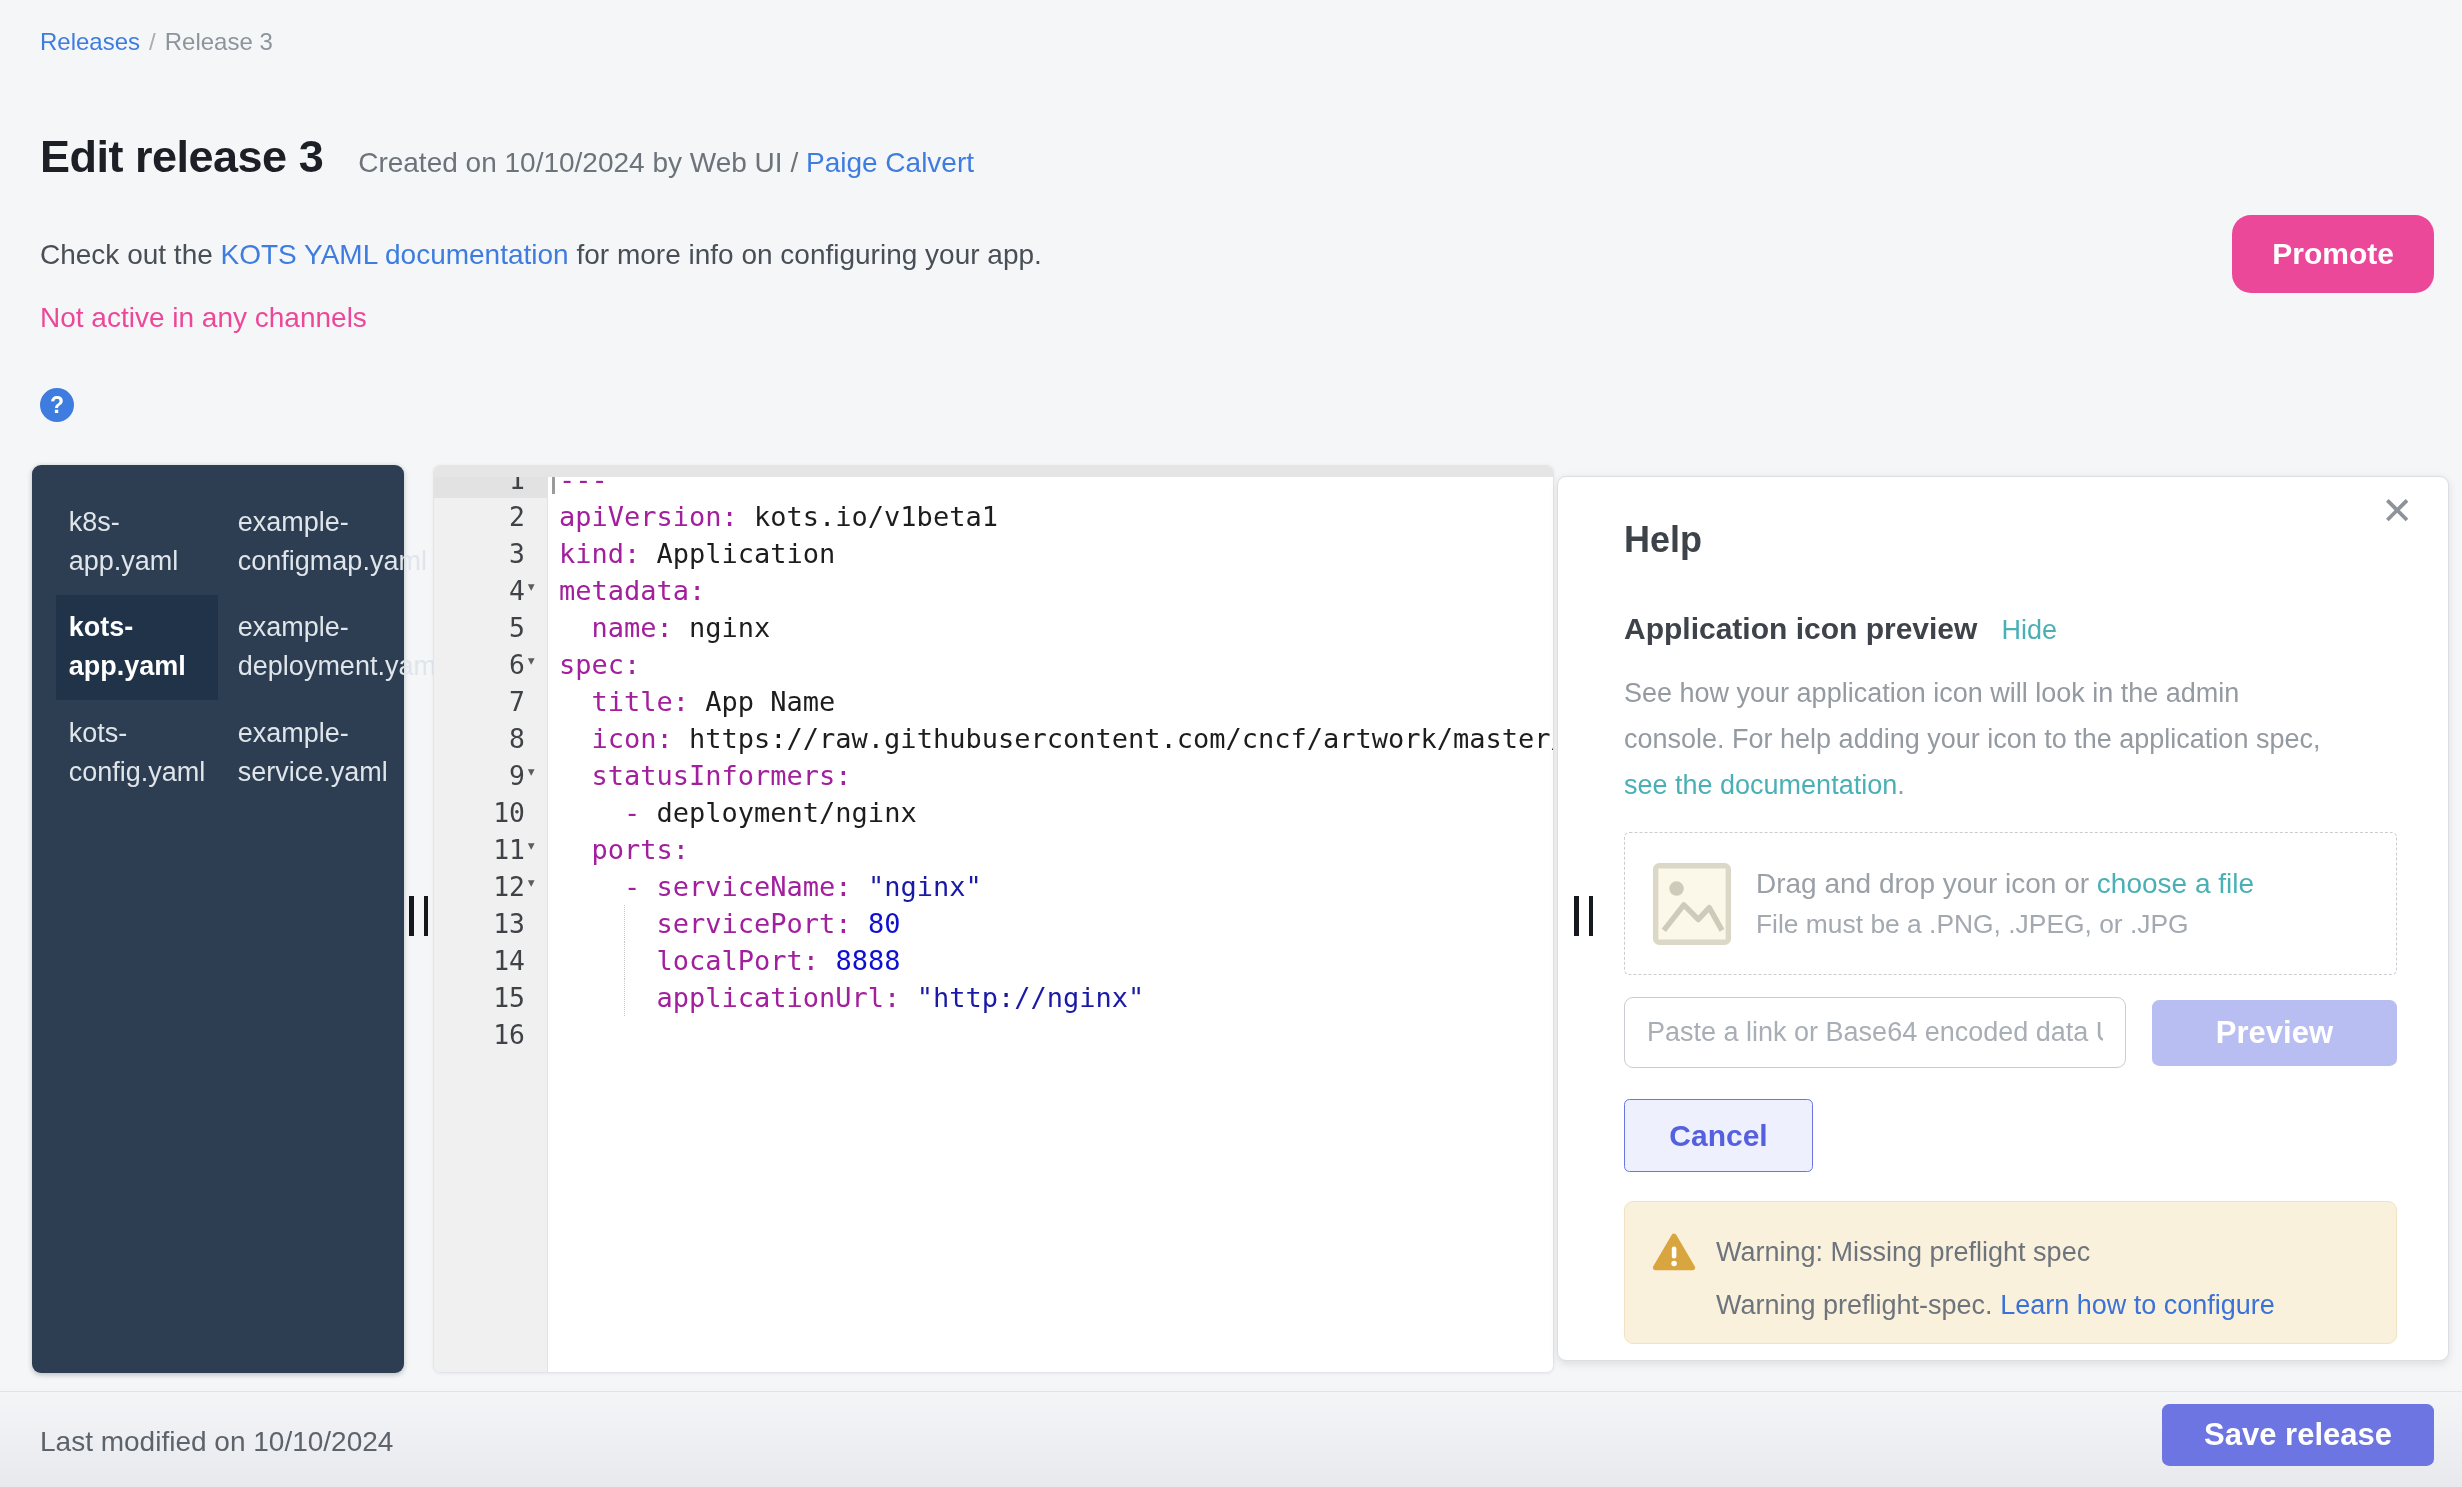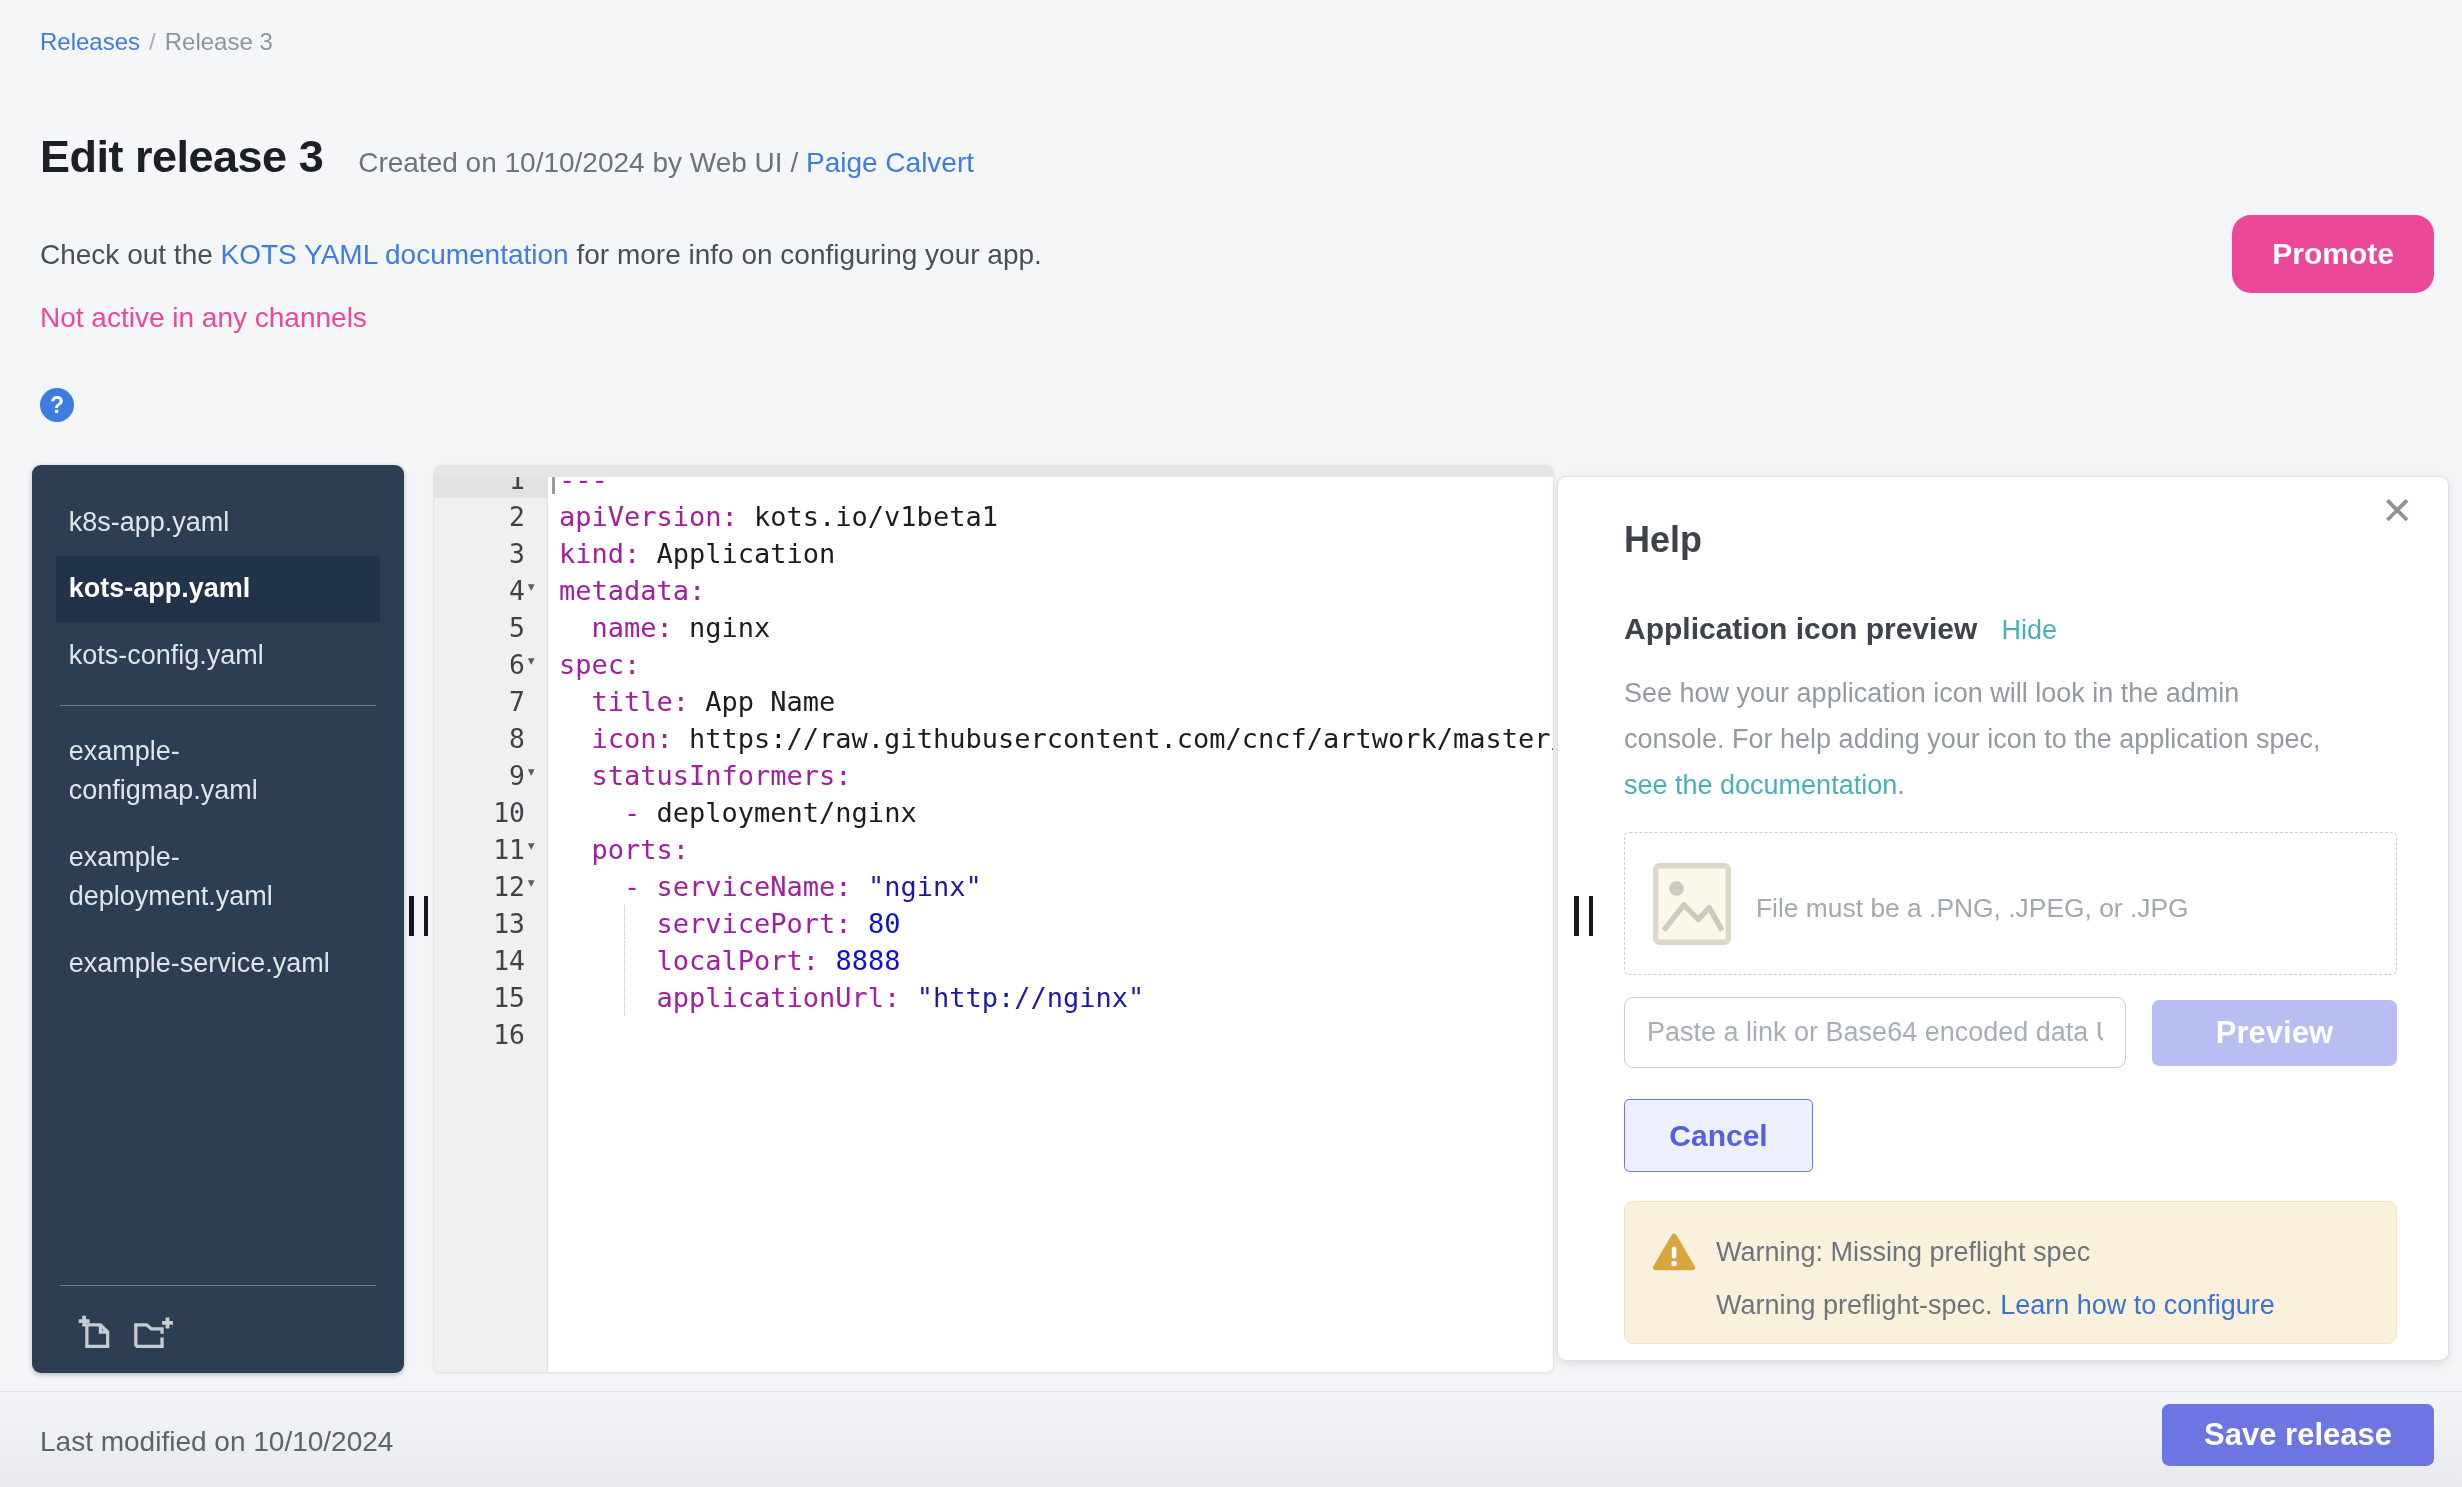--- a/index.html
+++ b/index.html
@@ -31,21 +31,21 @@
   .channel-status { position:absolute; left:40px; top:302px; font-size:28px; color:#ec4899; }
 
   .git-row { position:absolute; left:40px; top:388px; display:flex; align-items:center; cursor:pointer; }
   .q-badge { width:34px; height:34px; border-radius:50%; background:#3e7ce0; color:#fff;
     font-size:23px; font-weight:700; display:flex; align-items:center; justify-content:center; }
   .git-link { margin-left:15.5px; font-size:28px; color:#4079e0; }
 
   
   .sidebar { position:absolute; left:32px; top:465px; width:372px; height:908px;
     background:#2d3e52; border-radius:9px; box-shadow:0 1.8px 5.5px rgba(20,30,45,.25);
-    padding:24px 24px 22px; display:flex; flex-direction:column; }
+    padding:24px 24px 22px; display:flex; flex-direction:row; }
   .file-item { font-size:27px; color:#dfe5ea; padding:13.7px 12.7px; max-width:310px;
     overflow-wrap:break-word; cursor:pointer; line-height:1.45; }
   .file-item.selected { background:#203349; color:#ffffff; font-weight:700; max-width:none; }
   .tree-divider { border:none; border-top:0.9px solid rgba(255,255,255,.32); margin:16.4px 3.6px 12.7px; }
   .sidebar-bottom { margin-top:auto; }
   .icons-row { display:flex; gap:18px; padding:14.6px 0 0 20px; }
   .icons-row svg { cursor:pointer; }
 
   
   .drag-handle { position:absolute; display:flex; gap:10px; cursor:col-resize; }
@@ -207,20 +207,23 @@
       <a>see the documentation</a><span>.</span>
     </div>
 
     <div class="dropzone">
       <svg width="80" height="84" viewBox="0 0 88 92">
         <rect x="4" y="4" width="80" height="84" rx="4" fill="#fbf7e9" stroke="#dcd8c8" stroke-width="6"></rect>
         <circle cx="27" cy="29" r="8" fill="#cfcbbb"></circle>
         <polyline points="13,75 35,47 51,63 63,50 77,75" fill="none" stroke="#cfcbbb" stroke-width="6" stroke-linejoin="round"></polyline>
       </svg>
       <div class="dz-text">
+        <div class="dz-line1">
+          <span>Drag and drop your icon or </span><a>choose a file</a>
+        </div>
         <div class="dz-line2">File must be a .PNG, .JPEG, or .JPG</div>
       </div>
     </div>
 
     <div class="url-row">
       <input class="url-input" type="text" placeholder="Paste a link or Base64 encoded data URL" style="">
       <button class="preview-btn">Preview</button>
     </div>
 
     <button class="cancel-btn">Cancel</button>

